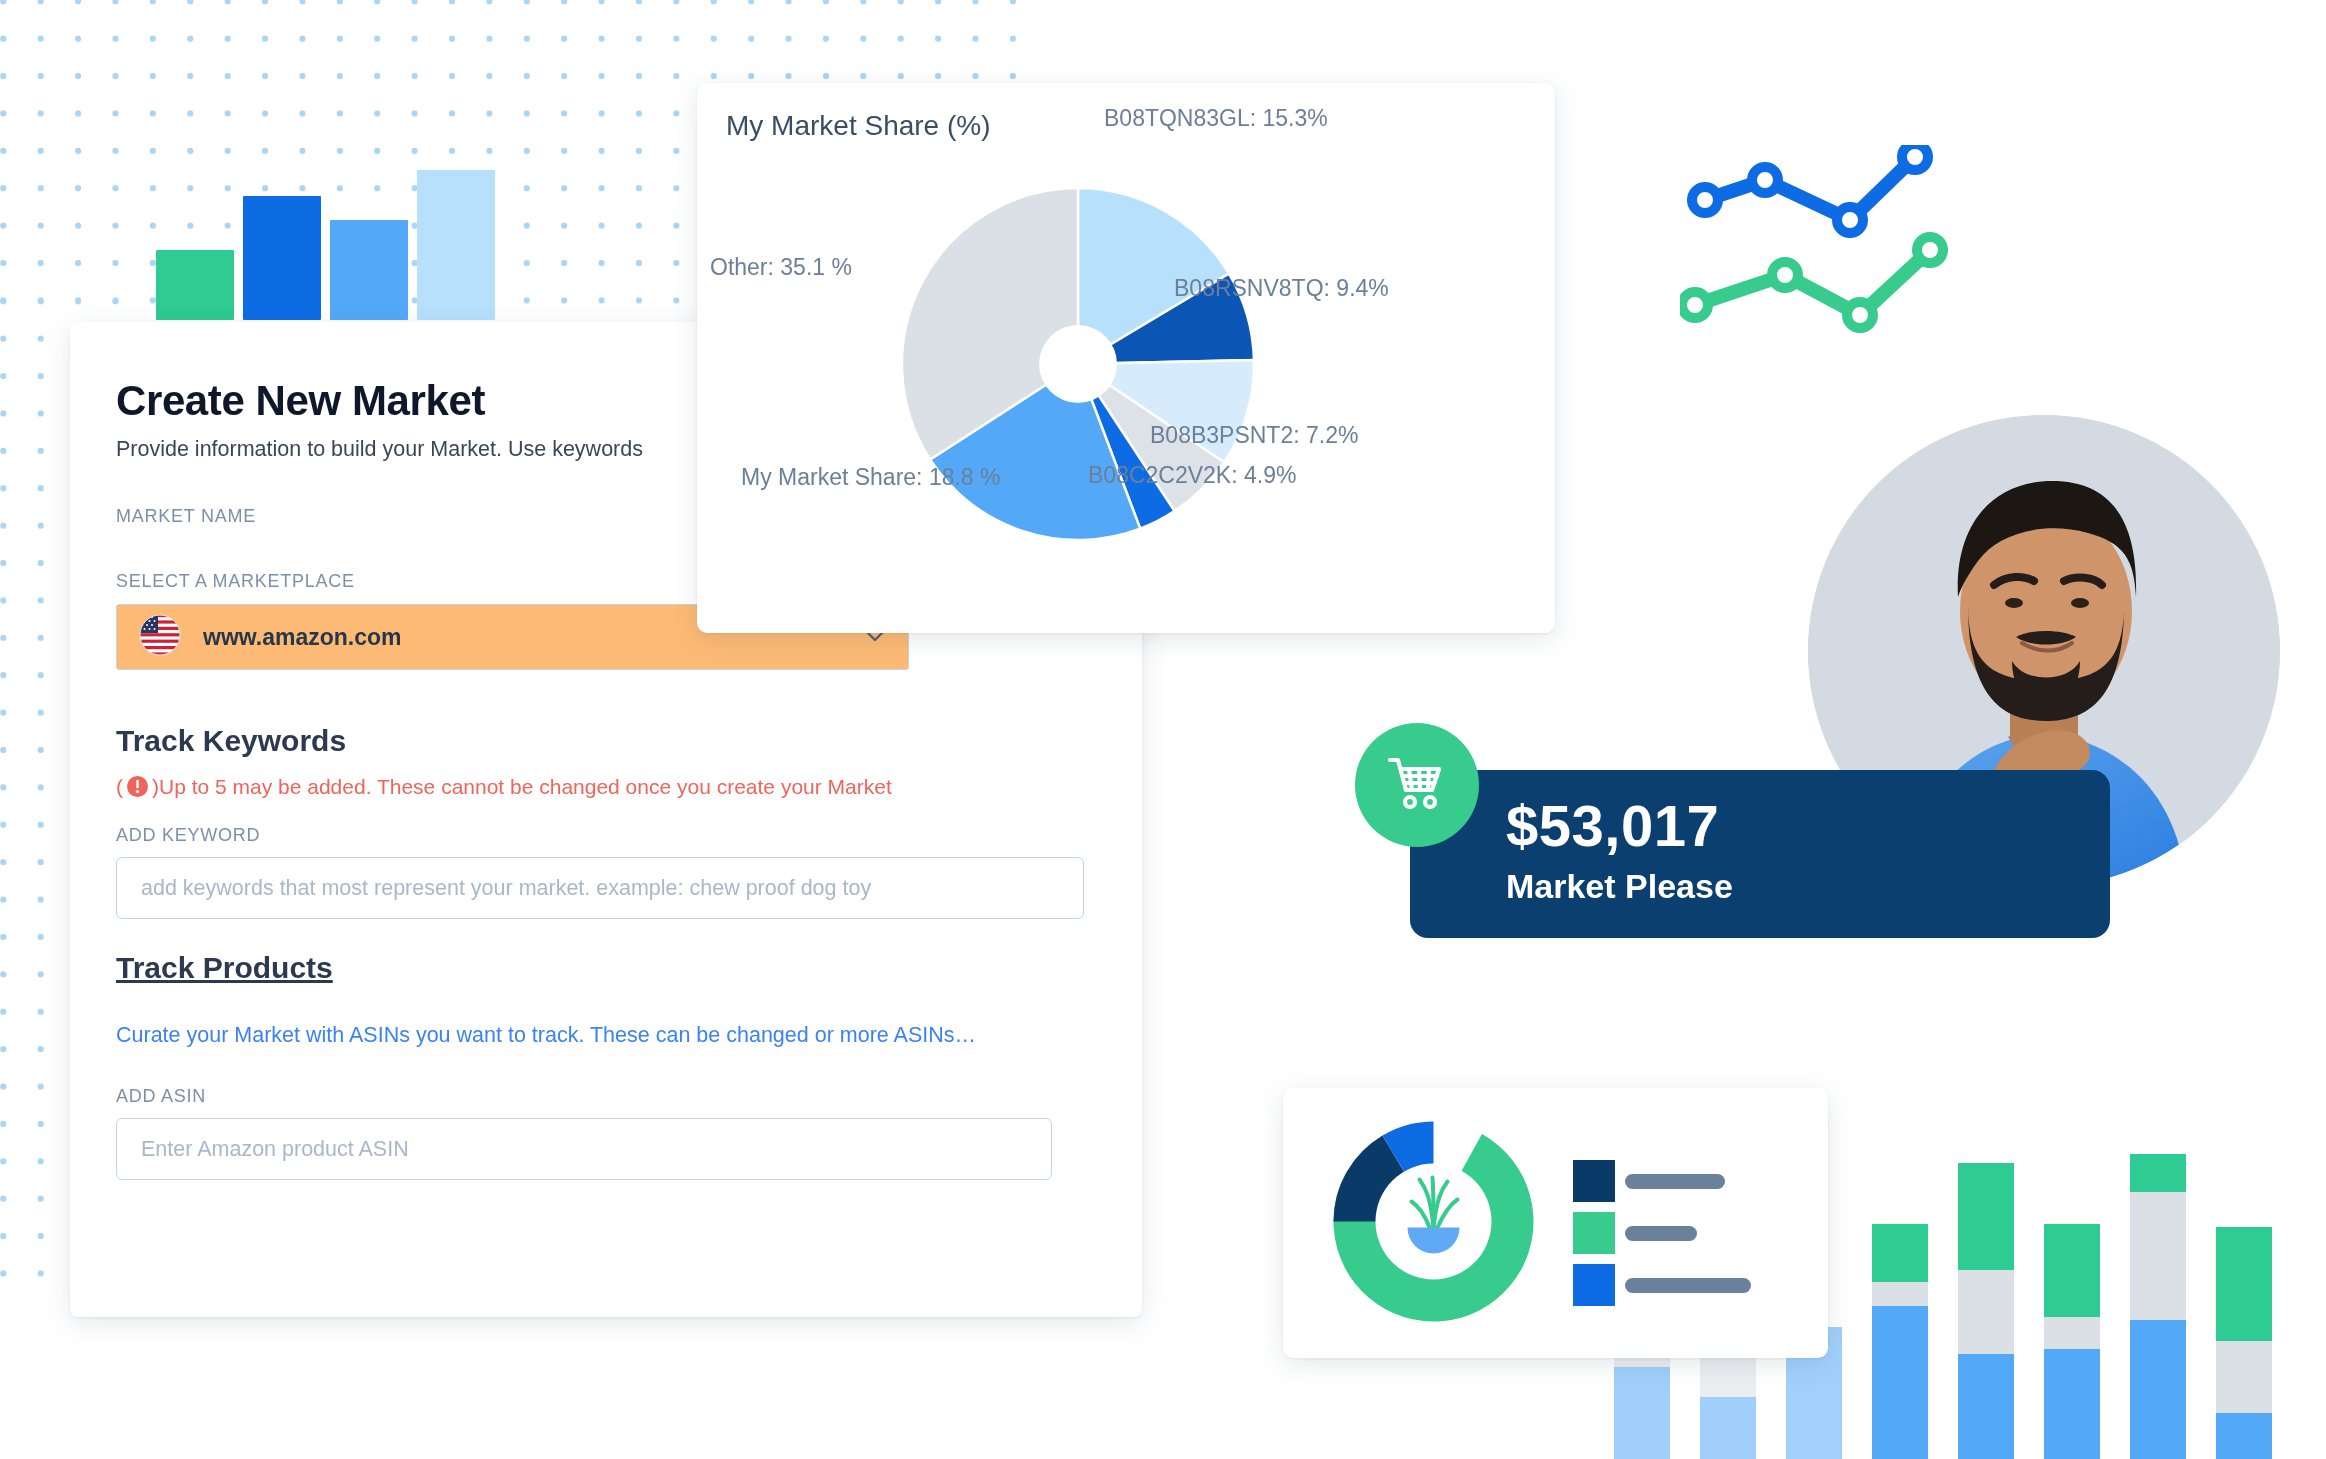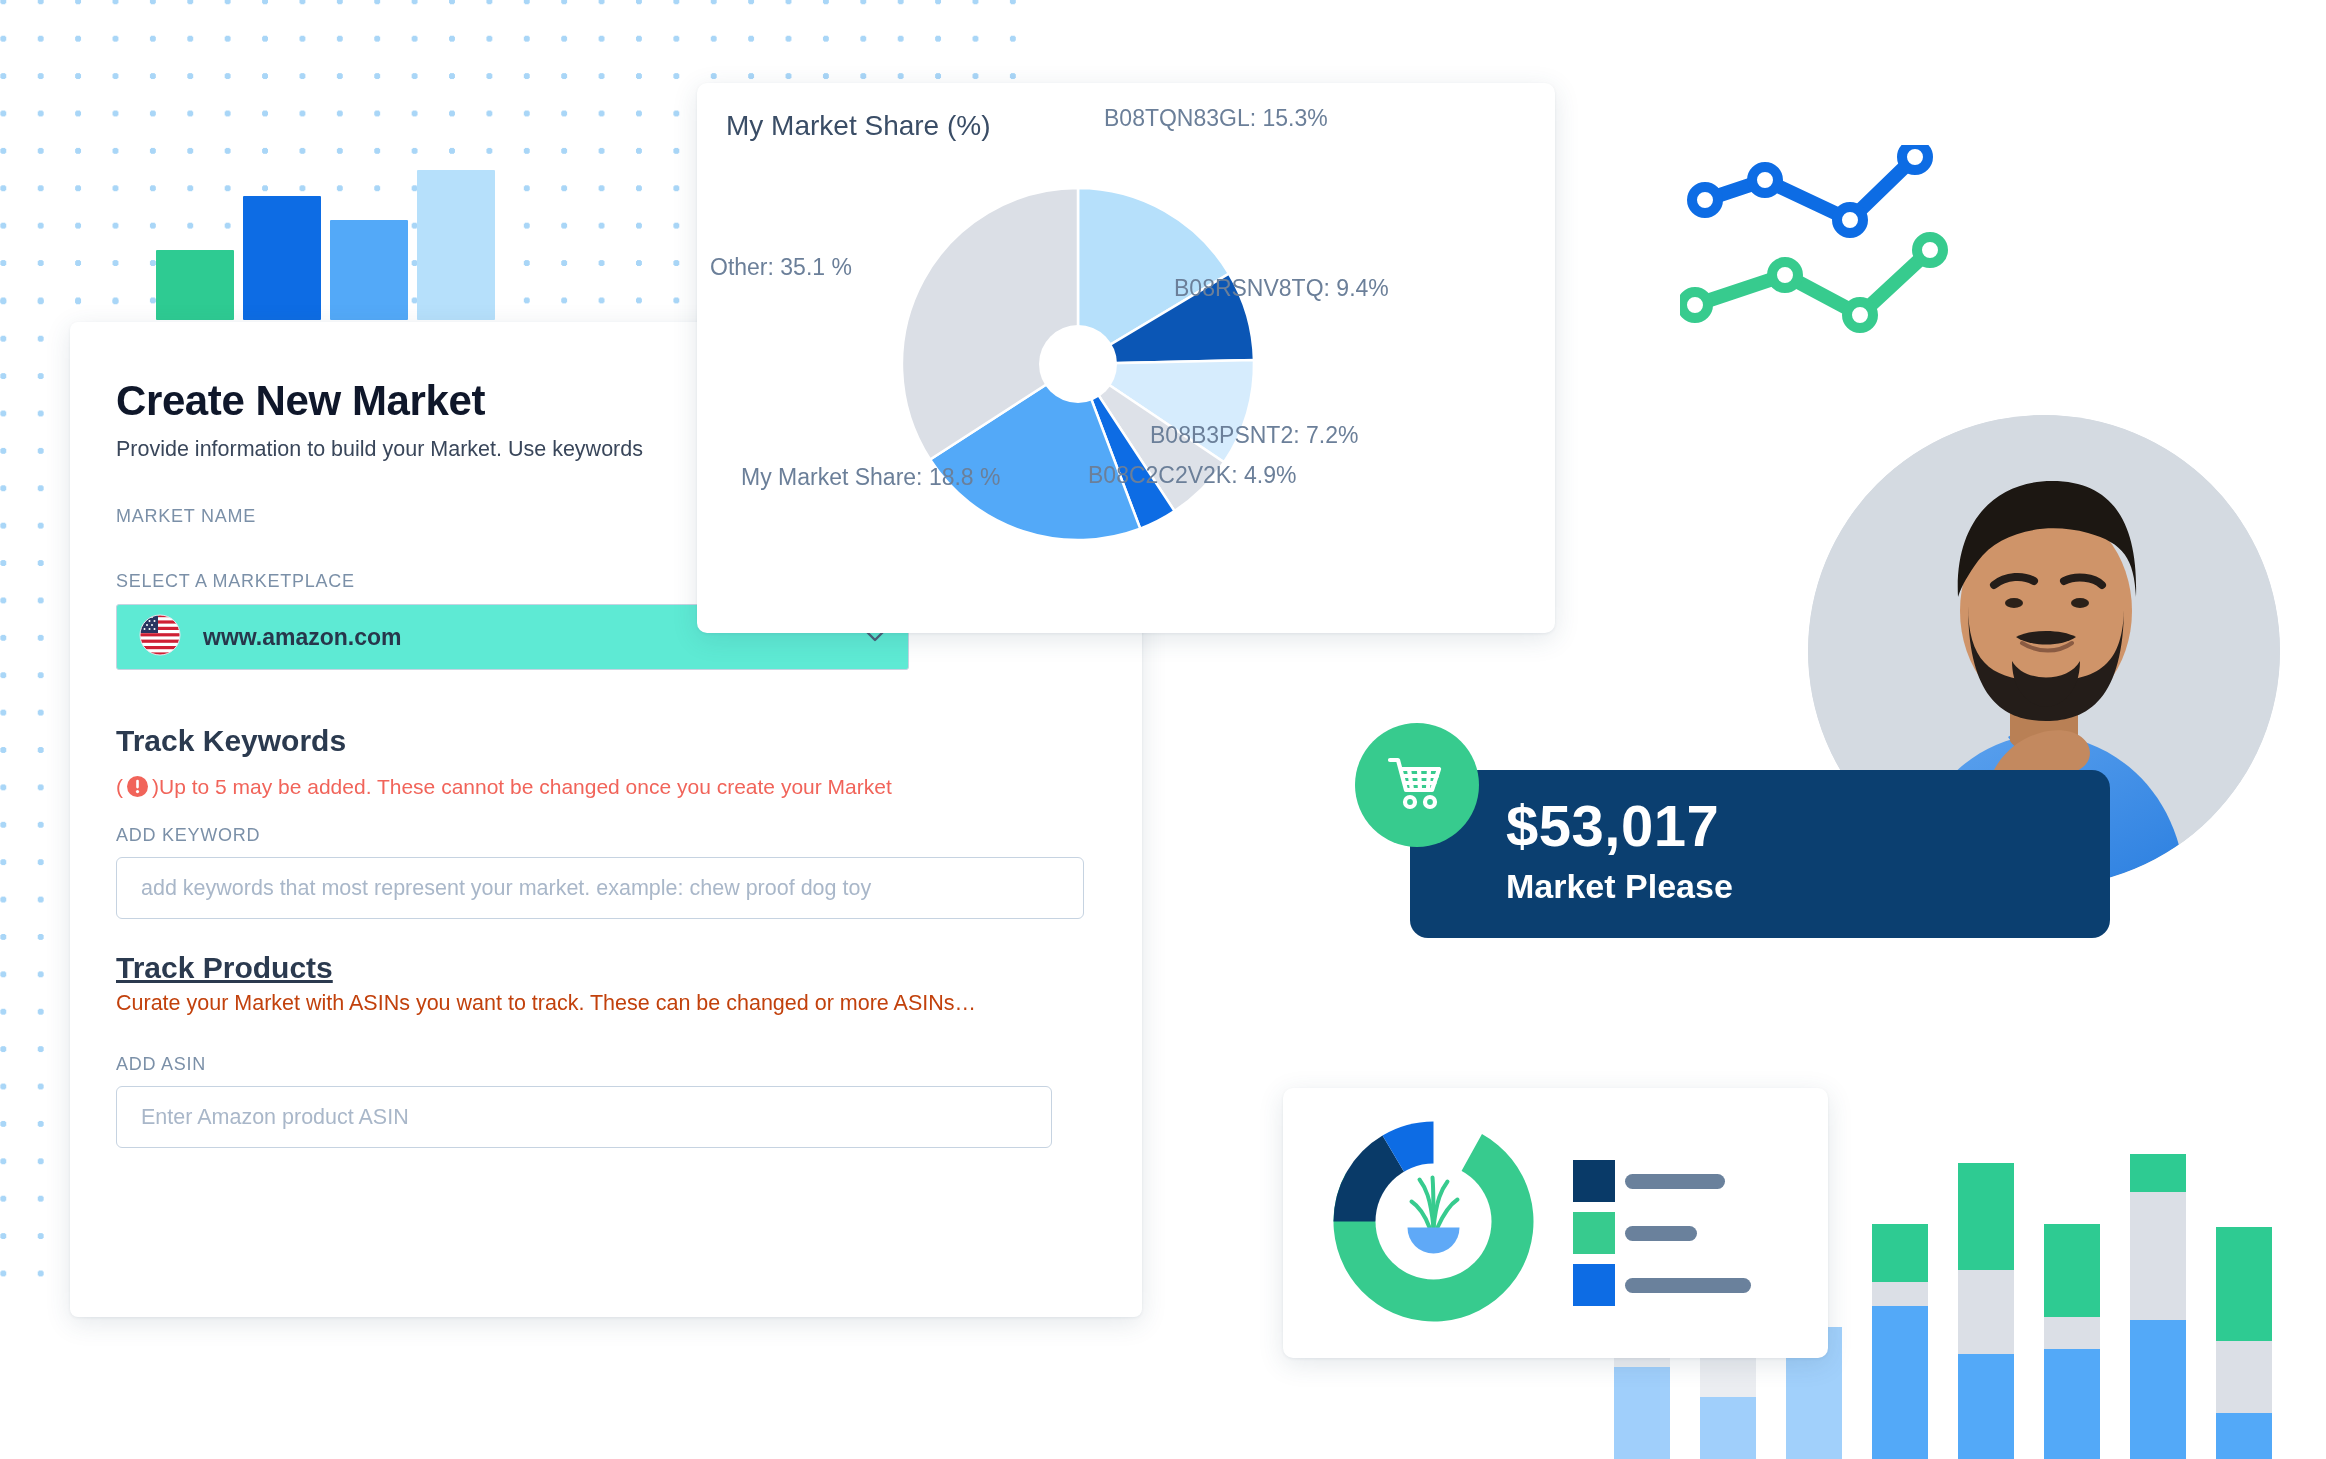--- a/index.html
+++ b/index.html
@@ -47,38 +47,38 @@
     font-size:18px; letter-spacing:.75px; color:#7b90a8; margin-top:44px;
     margin-bottom:12px; font-weight:400;
   }
   .text-input{
     width:793px; height:62px; border:1.4px solid #c6d3e1; border-radius:6px;
     display:flex; align-items:center; padding:0 24px; background:#fff;
   }
   .text-input .ph{ font-size:21.5px; color:#a9b7c9; white-space:nowrap; }
   .select-box{
     width:793px; height:66px; border:1.4px solid #c6d3e1; border-radius:3px;
-    display:flex; align-items:center; padding:0 22px; background:#5eead4;
+    display:flex; align-items:center; padding:0 22px; background:#fdba74;
     justify-content:space-between;
   }
   .select-left{ display:flex; align-items:center; gap:22px; }
   .select-val{ font-size:23px; font-weight:bold; color:#27374b; }
   .chev{ width:22px; height:13px; }
   .section-h{
     font-size:30px; font-weight:bold; color:#2b3a4f; margin-top:54px;
   }
   .warn{
     font-size:21px; color:#f1645a; margin-top:16px; display:flex;
     align-items:center; gap:0; white-space:nowrap;
   }
   .warn .paren{ color:#f1645a; }
   .warn-icon{ width:25px; height:25px; display:inline-block; vertical-align:-5px; margin:0 2px;}
   .sub-label{ font-size:18px; letter-spacing:.75px; color:#7b90a8; margin-top:26px; margin-bottom:11px; }
   .kw-input{ width:968px; }
-  .section-desc{ font-size:21.5px; color:#c2410c; margin-top:6px; white-space:nowrap; }
+  .section-desc{ font-size:21.5px; color:#3b82f6; margin-top:38px; white-space:nowrap; }
   .asin-input{ width:936px; }
 
   
   #pie-card{ left:697px; top:83px; width:858px; height:550px; }
   .pie-title{
     position:absolute; left:29px; top:27px; font-size:28px;
     font-weight:normal; color:#3a4d66;
   }
   .pie-label{
     position:absolute; font-size:23px; color:#6b7f99; white-space:nowrap;

